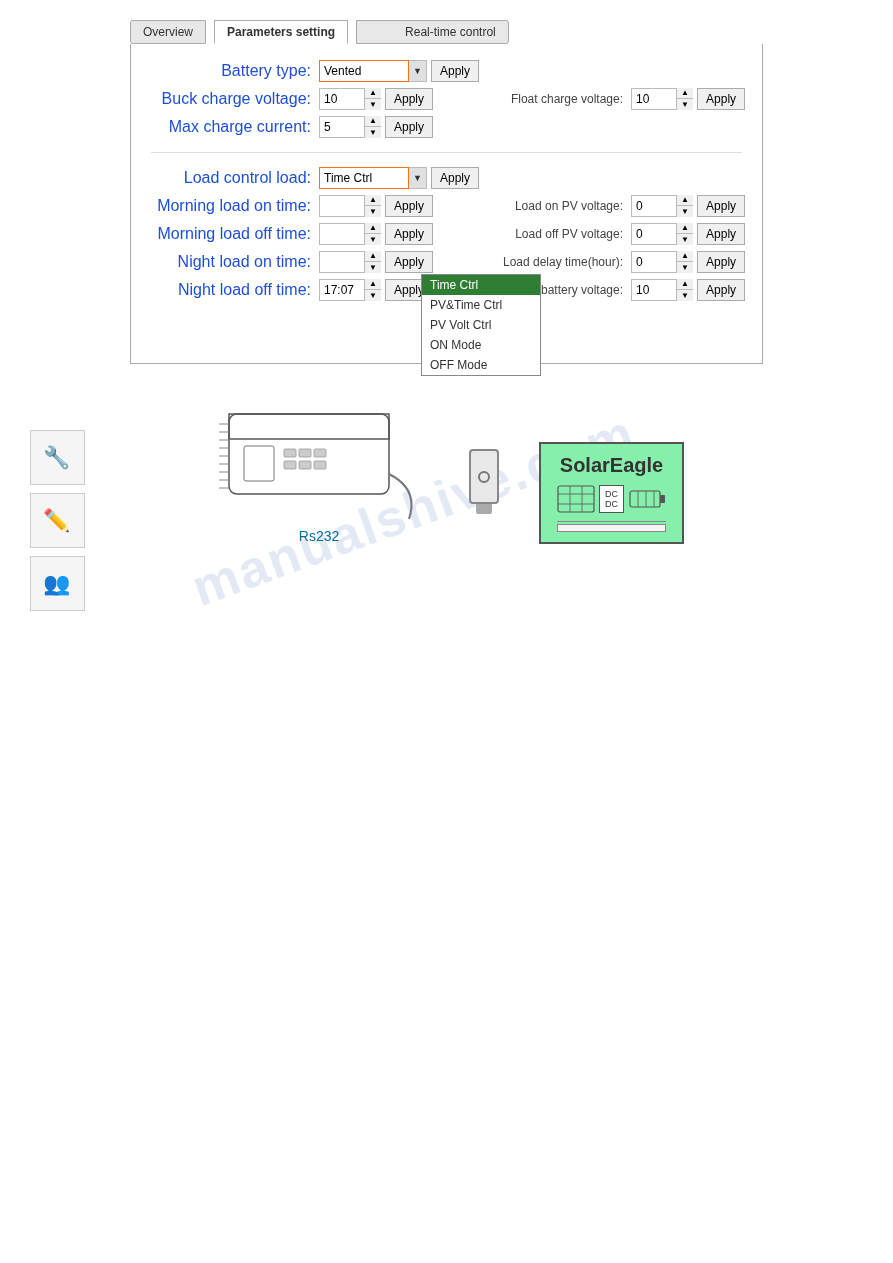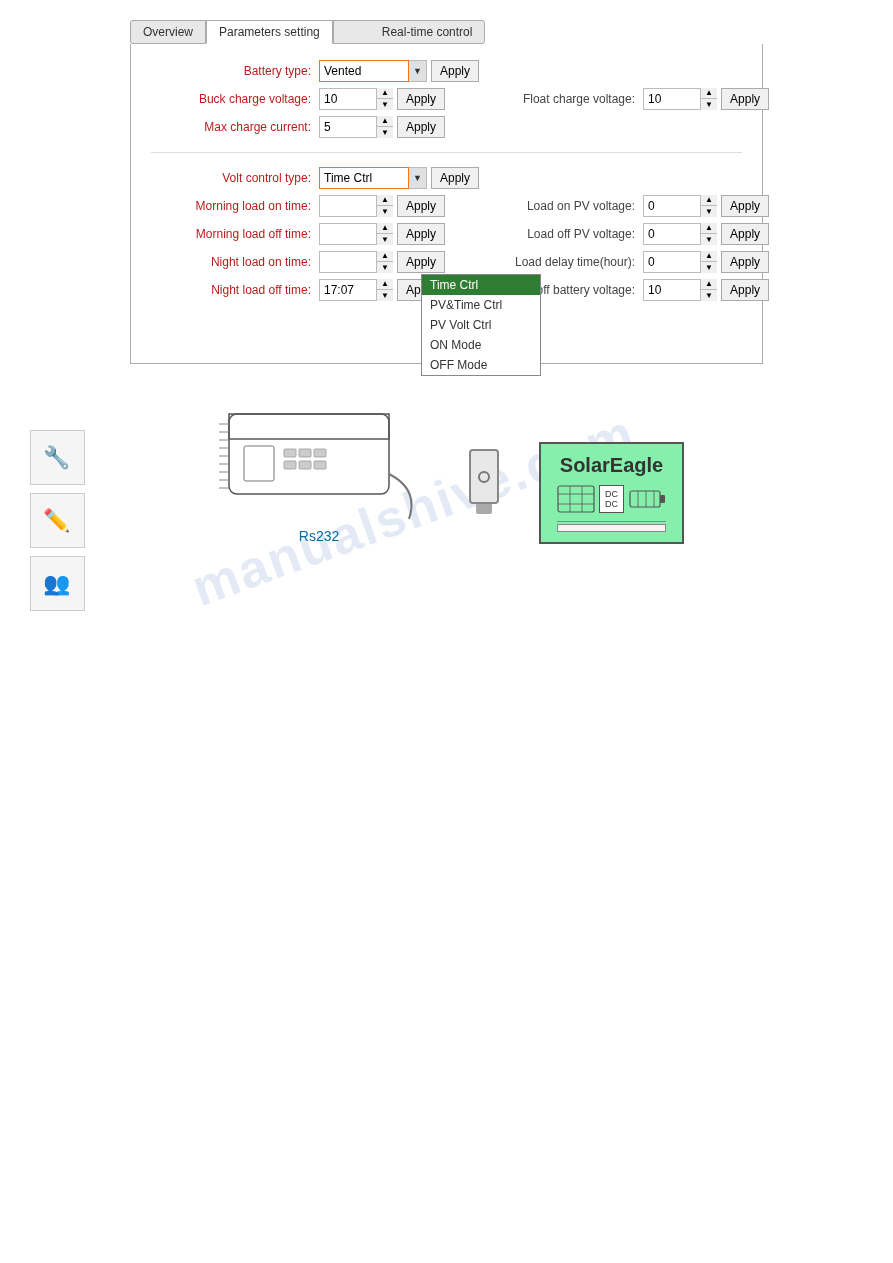--- a/index.html
+++ b/index.html
@@ -10,33 +10,33 @@
       color: #333;
       width: 893px;
       min-height: 1263px;
       position: relative;
     }
 
     
     .tabs-bar {
       display: flex;
       margin: 20px 0 0 130px;
-      gap: 0;
+      gap: 8px;
     }
     .tab {
       padding: 4px 12px;
       border: 1px solid #aaa;
       background: #e8e8e8;
       cursor: pointer;
       font-size: 12px;
     }
     .tab.active {
       background: #fff;
       border-bottom: 1px solid #fff;
-      font-weight: normal;
+      font-weight: bold;
     }
     .tab:first-child { border-radius: 3px 0 0 3px; }
     .tab:last-child { border-radius: 0 3px 3px 0; padding-left: 48px; }
 
     
     .main-panel {
       margin: 0 130px 0 130px;
       border: 1px solid #aaa;
       border-top: none;
       padding: 16px 20px 20px 20px;
@@ -53,42 +53,42 @@
     .form-row {
       display: flex;
       align-items: center;
       margin-bottom: 6px;
     }
 
     .form-label {
       text-align: right;
       width: 160px;
       margin-right: 8px;
-      color: #b91c1c;
-      font-size: 12px;
+      color: #1d4ed8;
+      font-size: 16px;
       white-space: nowrap;
     }
 
     .apply-btn {
       margin-left: 4px;
       padding: 2px 8px;
       background: #f0f0f0;
       border: 1px solid #aaa;
       font-size: 12px;
       cursor: pointer;
       height: 22px;
     }
 
     .spinner-input-wrap {
       position: relative;
       display: inline-flex;
       align-items: center;
     }
     .spinner-input {
-      width: 74px;
+      width: 62px;
       height: 22px;
       border: 1px solid #bbb;
       padding: 2px 18px 2px 4px;
       font-size: 12px;
     }
     .spinner-arrows {
       position: absolute;
       right: 0;
       top: 0;
       height: 100%;
@@ -363,21 +363,21 @@
       </div>
       <button class="apply-btn">Apply</button>
     </div>
   </div>
 
   <hr class="divider">
 
   <div class="form-section">
 
     <div class="form-row" style="position:relative;">
-      <div class="form-label">Volt control type:</div>
+      <div class="form-label">Load control load:</div>
       <div class="select-with-arrow">
         <input class="select-field" value="Time Ctrl" readonly="" style="">
         <div class="select-arrow-btn">▼</div>
       </div>
       <button class="apply-btn">Apply</button>
     </div>
 
     <div class="dropdown-popup">
       <div class="dropdown-item selected">Time Ctrl</div>
       <div class="dropdown-item">PV&amp;Time Ctrl</div>

